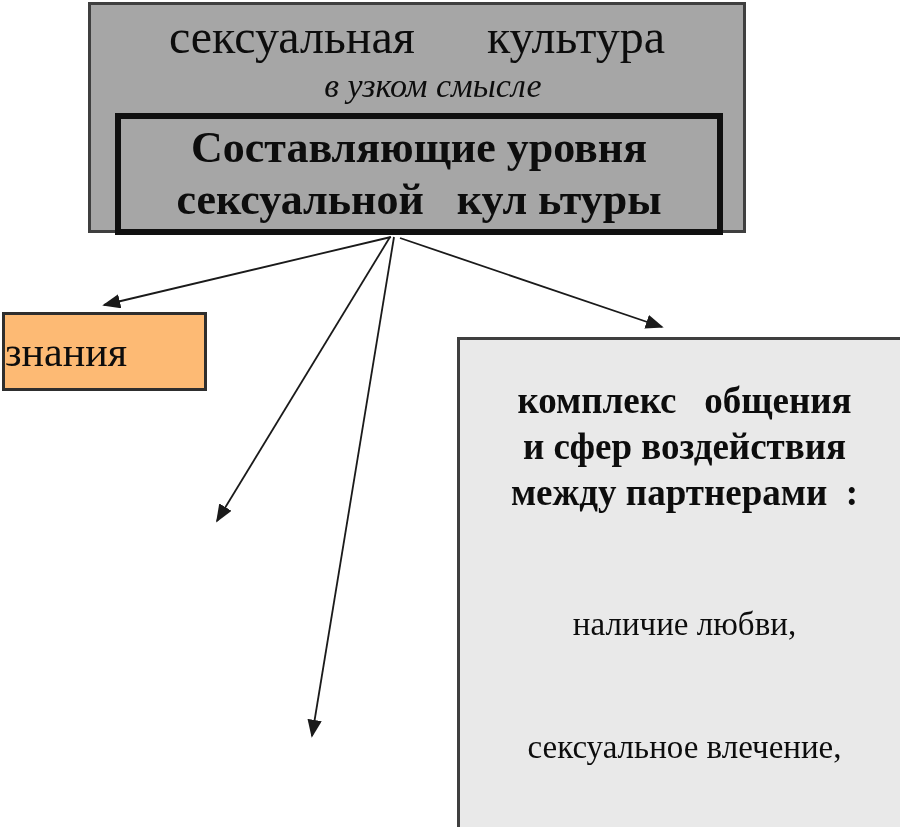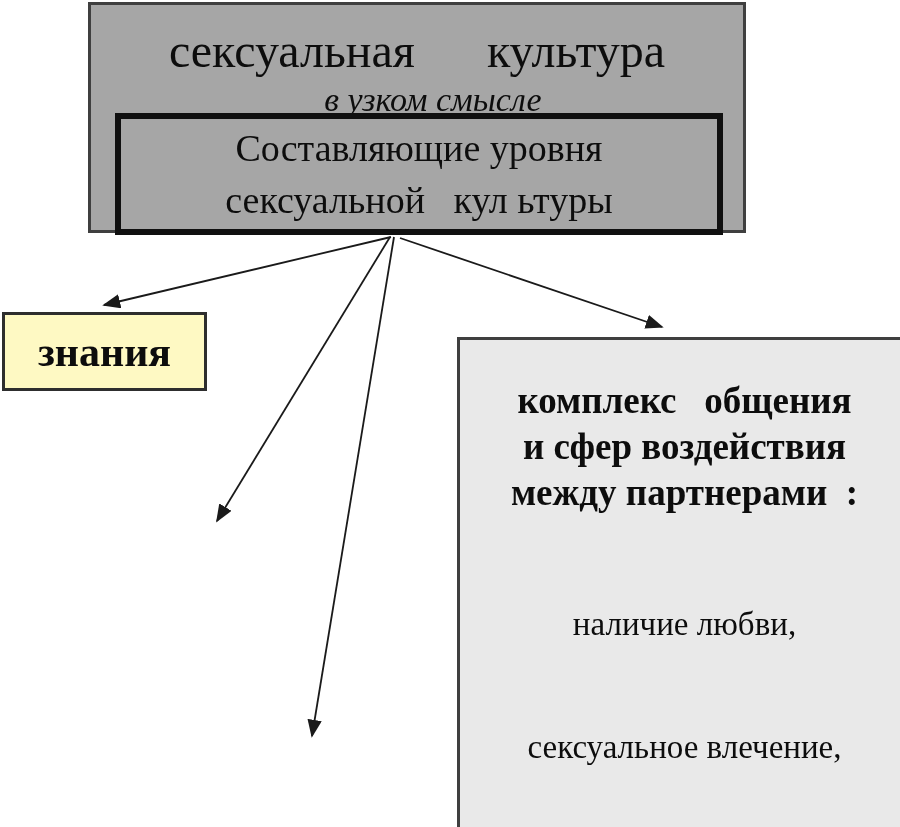--- a/index.html
+++ b/index.html
@@ -22,21 +22,21 @@
     position: absolute;
     left: 88px;
     top: 2px;
     width: 652px;
     height: 225px;
     background: #a6a6a6;
     border: 3px solid #3f3f3f;
     text-align: center;
   }
   .root-title {
-    margin-top: 20px;
+    margin-top: 6px;
     font-size: 48px;
     line-height: 52px;
     word-spacing: 24px;
     white-space: pre-wrap;
   }
   .root-subtitle {
     margin-top: 4px;
     font-size: 34px;
     line-height: 38px;
     font-style: italic;
@@ -48,36 +48,36 @@
     left: 115px;
     top: 113px;
     width: 596px;
     height: 110px;
     background: #a6a6a6;
     border: 6px solid #101010;
     display: flex;
     align-items: center;
     justify-content: center;
     text-align: center;
-    font-size: 38px;
+    font-size: 44px;
     line-height: 52px;
-    font-weight: normal;
+    font-weight: bold;
     white-space: pre-wrap;
     z-index: 2;
   }
 
   
   .node {
     position: absolute;
-    background: #fef9c3;
+    background: #fdba74;
     border: 3px solid #2e2e2e;
     display: flex;
     align-items: center;
-    justify-content: center;
-    font-weight: bold;
+    justify-content: flex-start;
+    font-weight: normal;
     font-size: 42px;
   }
   .node-znaniya { left: 2px;   top: 312px; width: 199px; height: 73px; }
   .node-navyki  { left: 103px; top: 527px; width: 200px; height: 74px; }
   .node-umeniya { left: 205px; top: 742px; width: 201px; height: 74px; }
 
   
   .complex-box {
     position: absolute;
     left: 457px;

